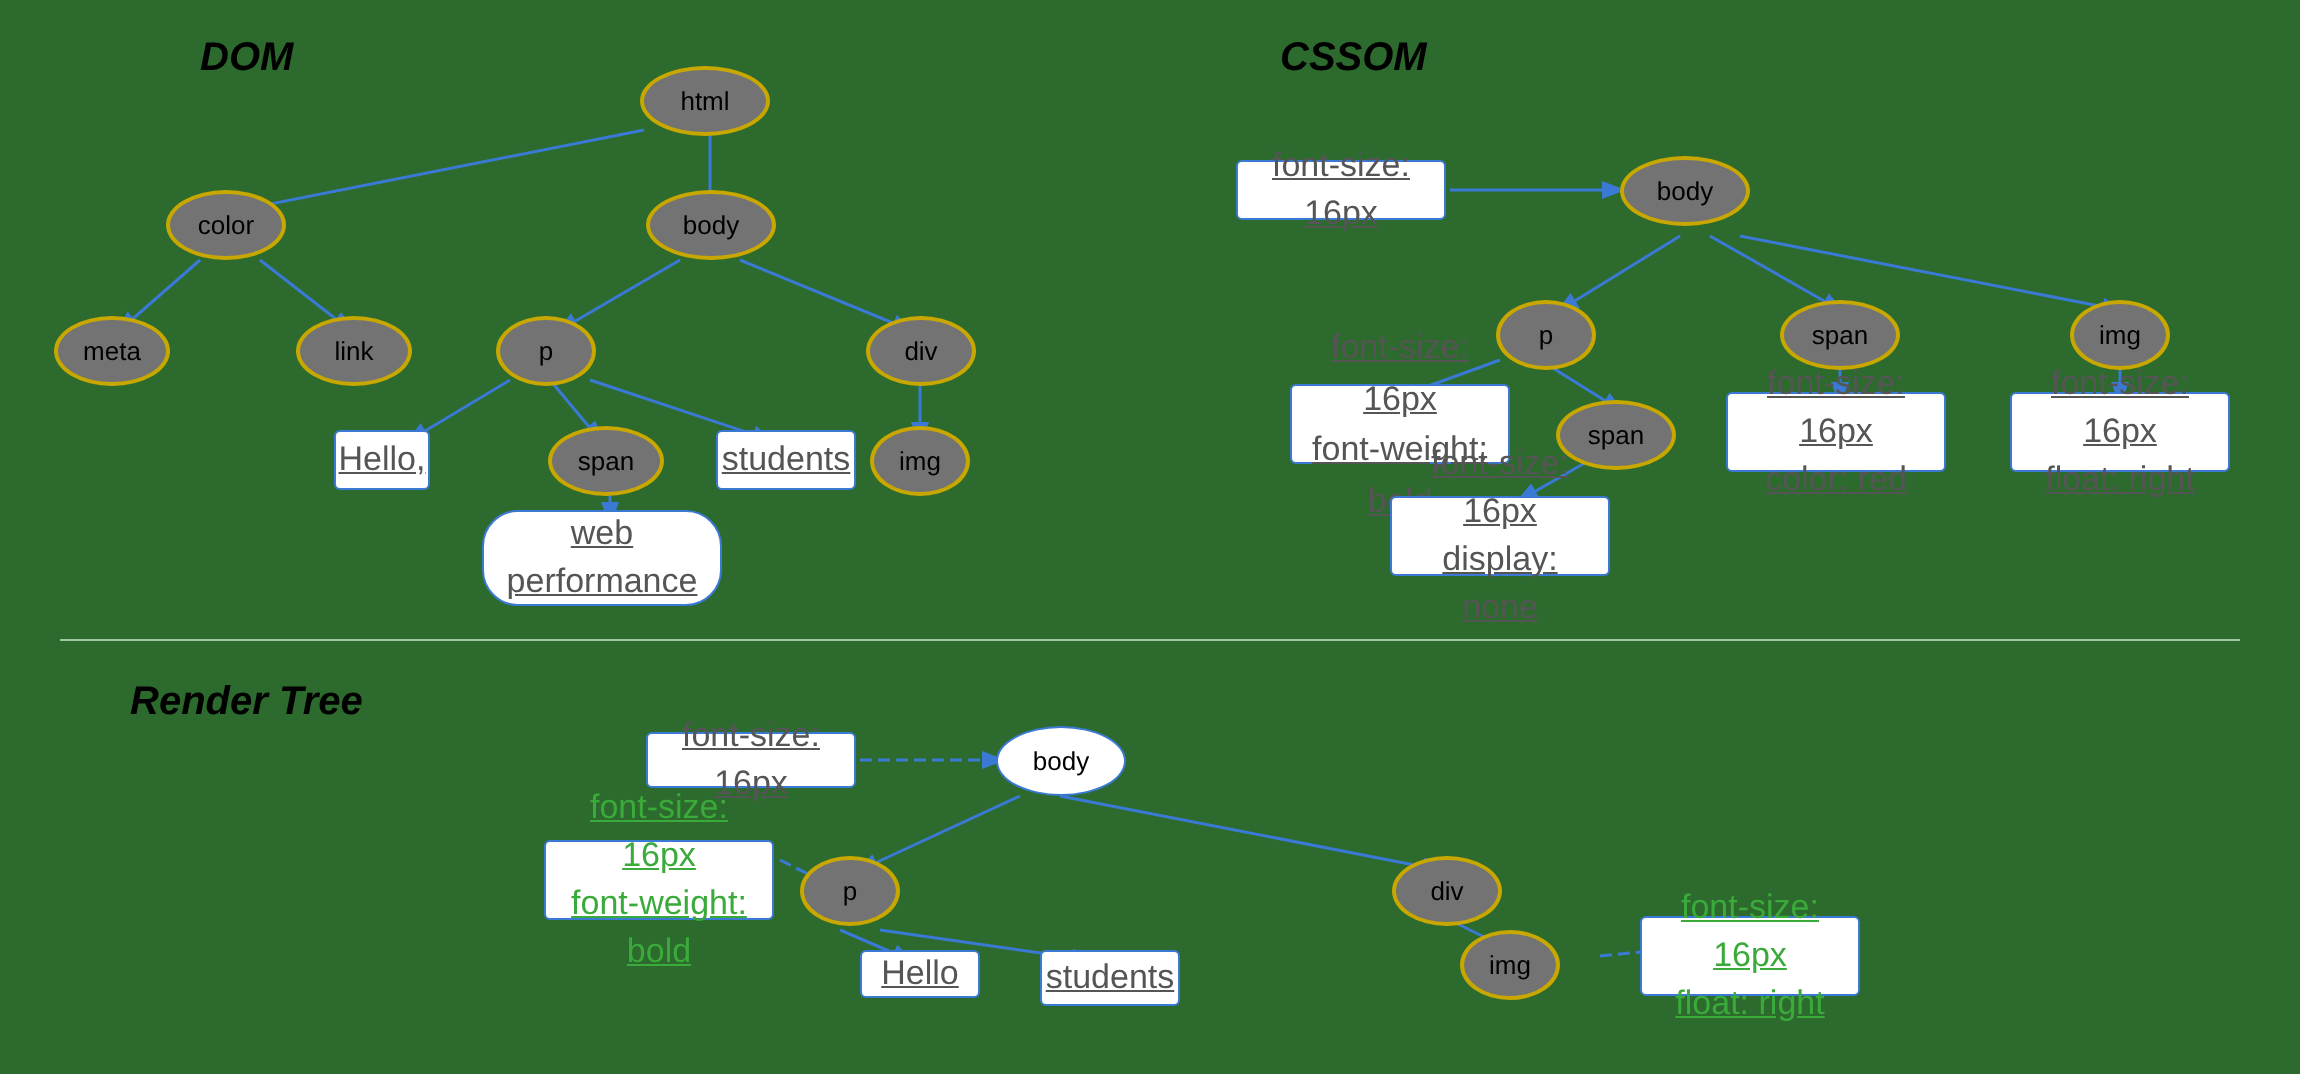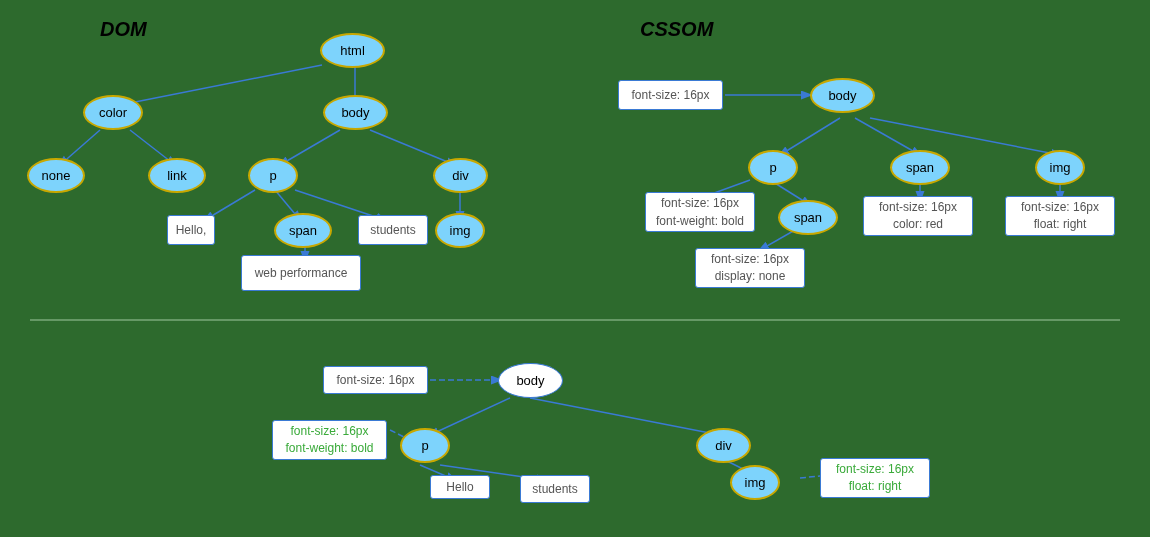--- a/index.html
+++ b/index.html
@@ -22,45 +22,46 @@
     svg.lines {
       position: absolute;
       top: 0; left: 0;
       width: 1150px;
       height: 537px;
       pointer-events: none;
     }
 
     .node-ellipse {
       position: absolute;
-      background: #7dd3fc;
+      background: #737373;
       border: 2px solid #c8a800;
       border-radius: 50%;
       display: flex;
       align-items: center;
       justify-content: center;
       font-size: 13px;
       font-weight: 400;
       color: #000;
       white-space: nowrap;
     }
 
     .node-rect {
       position: absolute;
       background: #fff;
       border: 1.5px solid #3a7ad4;
       border-radius: 3px;
       display: flex;
       align-items: center;
       justify-content: center;
-      font-size: 12px;
+      font-size: 17px;
       color: #555;
       text-align: center;
       padding: 0 6px;
       line-height: 1.4;
+      text-decoration: underline;
     }
 
     .node-rect.green-text {
       color: #3aaa3a;
     }
 
     .section-title {
       position: absolute;
       font-size: 20px;
       font-style: italic;
@@ -144,44 +145,45 @@
         <path d="M0,0 L0,6 L8,3 z" fill="#3a7ad4"></path>
       </marker>
       <marker id="arrow-blue" markerWidth="8" markerHeight="8" refX="6" refY="3" orient="auto">
         <path d="M0,0 L0,6 L8,3 z" fill="#3a7ad4"></path>
       </marker>
     </defs>
   </svg>
 
   <div class="section-title" style="left: 100px; top: 18px; font-weight: bold;">DOM</div>
   <div class="section-title" style="left: 640px; top: 18px; font-style: italic; font-weight: bold;">CSSOM</div>
+  <div class="section-title" style="left: 65px; top: 340px; font-style: italic; font-weight: bold;">Render Tree</div>
 
   <div class="node-ellipse" style="width:65px;height:35px;left:320px;top:33px;">html</div>
 
   <div class="node-ellipse" style="width:60px;height:35px;left:83px;top:95px;">color</div>
 
   <div class="node-ellipse" style="width:65px;height:35px;left:323px;top:95px;">body</div>
 
-  <div class="node-ellipse" style="width:58px;height:35px;left:27px;top:158px;">none</div>
+  <div class="node-ellipse" style="width:58px;height:35px;left:27px;top:158px;">meta</div>
 
   <div class="node-ellipse" style="width:58px;height:35px;left:148px;top:158px;text-align:center;">link</div>
 
   <div class="node-ellipse" style="width:50px;height:35px;left:248px;top:158px;">p</div>
 
   <div class="node-ellipse" style="width:55px;height:35px;left:433px;top:158px;">div</div>
 
   <div class="node-rect" style="width:48px;height:30px;left:167px;top:215px;">Hello,</div>
 
   <div class="node-ellipse" style="width:58px;height:35px;left:274px;top:213px;">span</div>
 
   <div class="node-rect" style="width:70px;height:30px;left:358px;top:215px;">students</div>
 
   <div class="node-ellipse" style="width:50px;height:35px;left:435px;top:213px;">img</div>
 
-  <div class="node-rect" style="width:120px;height:36px;left:241px;top:255px;">web performance</div>
+  <div class="node-rect" style="width:120px;height:48px;left:241px;top:255px;border-radius:18px;">web performance</div>
 
   <div class="node-rect" style="width:105px;height:30px;left:618px;top:80px;">font-size: 16px</div>
 
   <div class="node-ellipse" style="width:65px;height:35px;left:810px;top:78px;">body</div>
 
   <div class="node-ellipse" style="width:50px;height:35px;left:748px;top:150px;">p</div>
 
   <div class="node-ellipse" style="width:60px;height:35px;left:890px;top:150px;">span</div>
 
   <div class="node-ellipse" style="width:50px;height:35px;left:1035px;top:150px;">img</div>

